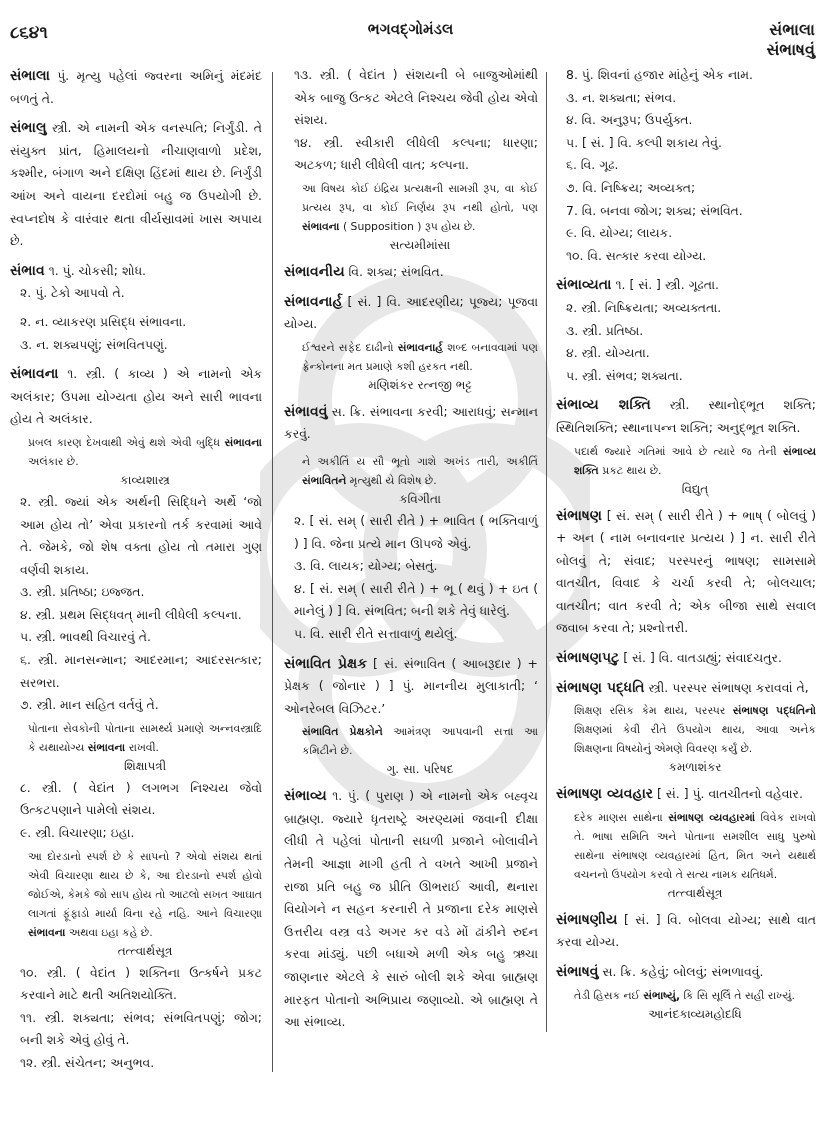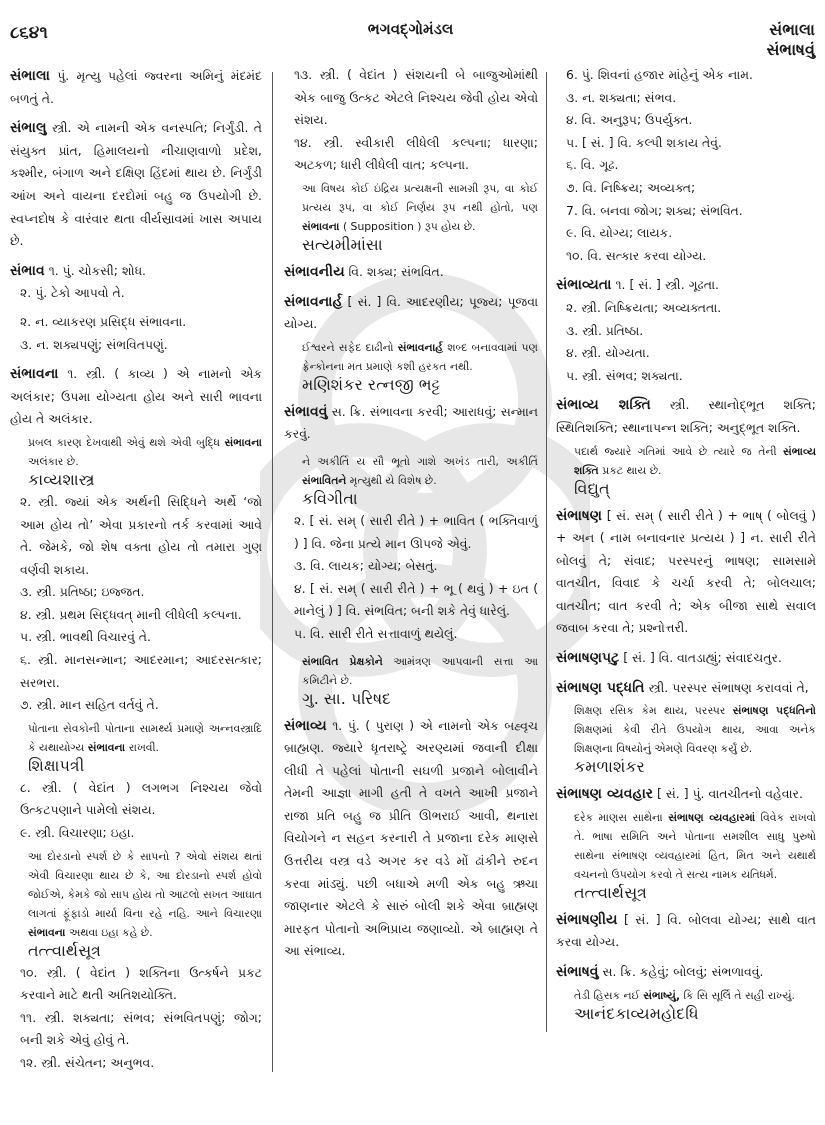--- a/index.html
+++ b/index.html
@@ -26,21 +26,21 @@
   .col3 { left: 556px; width: 260px; }
   .rule { position: absolute; width: 1px; background: #555; }
   .rule1 { left: 272px; top: 72px; height: 1000px; }
   .rule2 { left: 546px; top: 72px; height: 960px; }
   .entry { margin: 0 0 6px 0; text-align: justify; }
   .hw { font-weight: bold; font-size: 14px; }
   .sub { margin: 0; padding-left: 10px; text-align: justify; }
   .sub.flush { padding-left: 0; }
   .quote { font-size: 10.8px; line-height: 19px; padding-left: 18px; margin: 2px 0 2px 0; text-align: justify; }
   .quote b { font-weight: bold; }
-  .src { display: block; text-align: left; font-size: 16px; line-height: 18px; }
+  .src { display: block; text-align: center; font-size: 12px; line-height: 18px; }
 </style>
 </head>
 <body>
 
 <div class="page">
 
   <svg class="watermark" viewBox="0 0 330 560">
     <g fill="none" stroke="#000" stroke-width="34">
       <circle cx="165" cy="150" r="110"></circle>
       <circle cx="100" cy="300" r="110"></circle>
@@ -112,29 +112,30 @@
           <div class="sub flush"><span class="hw">સંભાવવું</span> <span>સ. ક્રિ. સંભાવના કરવી; આરાધવું; સન્માન કરવું.</span></div>
         </div>
         <div class="entry">
           <div class="quote"><span>ને અકીર્તિ ય સૌ ભૂતો ગાશે અખંડ તારી, અકીર્તિ </span><b>સંભાવિતને</b><span> મૃત્યુથી યે વિશેષ છે.</span><span class="src">કવિગીતા</span></div>
           <div class="sub">૨. [ સં. સમ્ ( સારી રીતે ) + ભાવિત ( ભક્તિવાળું ) ] વિ. જેના પ્રત્યે માન ઊપજે એવું.</div>
           <div class="sub">૩. વિ. લાયક; યોગ્ય; બેસતું.</div>
           <div class="sub">૪. [ સં. સમ્ ( સારી રીતે ) + ભૂ ( થવું ) + ઇત ( માનેલું ) ] વિ. સંભવિત; બની શકે તેવું ધારેલું.</div>
           <div class="sub">૫. વિ. સારી રીતે સત્તાવાળું થયેલું.</div>
         </div>
         <div class="entry">
+          <div class="sub flush"><span class="hw">સંભાવિત પ્રેક્ષક</span> <span>[ સં. સંભાવિત ( આબરૂદાર ) + પ્રેક્ષક ( જોનાર ) ] પું. માનનીય મુલાકાતી; ‘ ઓનરેબલ વિઝિટર.’</span></div>
           <div class="quote"><span></span><b>સંભાવિત પ્રેક્ષકોને</b><span> આમંત્રણ આપવાની સત્તા આ કમિટીને છે.</span><span class="src">ગુ. સા. પરિષદ</span></div>
         </div>
         <div class="entry">
           <div class="sub flush"><span class="hw">સંભાવ્ય</span> <span>૧. પું. ( પુરાણ ) એ નામનો એક બહ્વૃચ બ્રાહ્મણ. જ્યારે ધૃતરાષ્ટ્રે અરણ્યમાં જવાની દીક્ષા લીધી તે પહેલાં પોતાની સઘળી પ્રજાને બોલાવીને તેમની આજ્ઞા માગી હતી તે વખતે આખી પ્રજાને રાજા પ્રતિ બહુ જ પ્રીતિ ઊભરાઈ આવી, થનારા વિયોગને ન સહન કરનારી તે પ્રજાના દરેક માણસે ઉત્તરીય વસ્ત્ર વડે અગર કર વડે મોં ઢાંકીને રુદન કરવા માંડ્યું. પછી બધાએ મળી એક બહુ ઋચા જાણનાર એટલે કે સારું બોલી શકે એવા બ્રાહ્મણ મારફત પોતાનો અભિપ્રાય જણાવ્યો. એ બ્રાહ્મણ તે આ સંભાવ્ય.</span></div>
         </div>
       </div>
     <div class="col col3" id="col3">
         <div class="entry">
-          <div class="sub">6. પું. શિવનાં હજાર માંહેનું એક નામ.</div>
+          <div class="sub">8. પું. શિવનાં હજાર માંહેનું એક નામ.</div>
           <div class="sub">૩. ન. શક્યતા; સંભવ.</div>
           <div class="sub">૪. વિ. અનુરૂપ; ઉપર્યુક્ત.</div>
           <div class="sub">૫. [ સં. ] વિ. કલ્પી શકાય તેવું.</div>
           <div class="sub">૬. વિ. ગૂઢ.</div>
           <div class="sub">૭. વિ. નિષ્ક્રિય; અવ્યક્ત;</div>
           <div class="sub">7. વિ. બનવા જોગ; શક્ય; સંભવિત.</div>
           <div class="sub">૯. વિ. યોગ્ય; લાયક.</div>
           <div class="sub">૧૦. વિ. સત્કાર કરવા યોગ્ય.</div>
         </div>
         <div class="entry">

